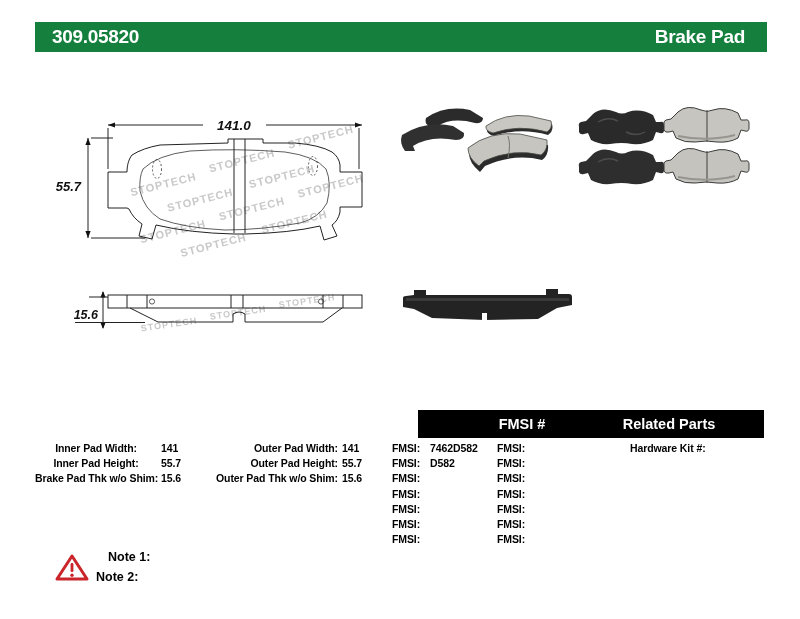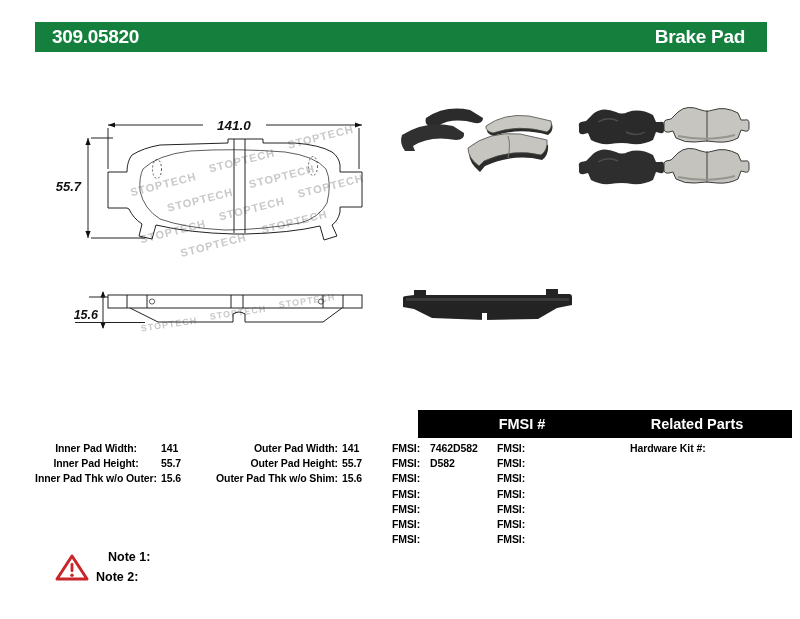--- a/index.html
+++ b/index.html
@@ -21,21 +21,21 @@
   .wm{font-weight:bold;fill:#c9c9c9;letter-spacing:1px;}
   .ln{stroke:#222;stroke-width:1;fill:none;}
   .thin{stroke:#333;stroke-width:0.8;fill:none;}
 
   
   .hdrbar{position:absolute;top:410px;height:28px;background:#000;color:#fff;
           font-weight:bold;font-size:14.5px;display:flex;align-items:center;}
   .hdr-specs{left:35px;width:348px;}
   .hdr-specs span{width:50%;text-align:center;}
   .hdr-fmsi{left:389px;width:208px;justify-content:center;margin-left:29px;}
-  .hdr-related{left:602px;width:190px;justify-content:center;}
+  .hdr-related{left:574px;width:190px;justify-content:center;}
 
   
   .speccol{position:absolute;top:441px;font-size:10.5px;font-weight:bold;color:#000;
            letter-spacing:-0.1px;}
   .srow{height:15.2px;line-height:15.2px;display:flex;white-space:nowrap;}
   .col-inner{left:35px;}  .col-inner .lab{width:122px;text-align:center;}
   .col-outer{left:215px;} .col-outer .lab{width:123px;text-align:right;}
   .col-fmsi1{left:392px;} .col-fmsi2{left:497px;}
   .col-fmsi1 .lab,.col-fmsi2 .lab{width:34px;text-align:left;}
   .col-rel{left:600px;margin-left:30px;}
@@ -194,21 +194,21 @@
   <div class="speccol col-inner">
     <div class="srow">
         <span class="lab">Inner Pad Width:</span>
         <span class="val">141</span>
       </div>
     <div class="srow">
         <span class="lab">Inner Pad Height:</span>
         <span class="val">55.7</span>
       </div>
     <div class="srow">
-        <span class="lab">Inner Pad Thk w/o Outer:</span>
+        <span class="lab">Brake Pad Thk w/o Shim:</span>
         <span class="val">15.6</span>
       </div>
   </div>
 
   <div class="speccol col-outer">
     <div class="srow">
         <span class="lab">Outer Pad Width:</span>
         <span class="val">141</span>
       </div>
     <div class="srow">

